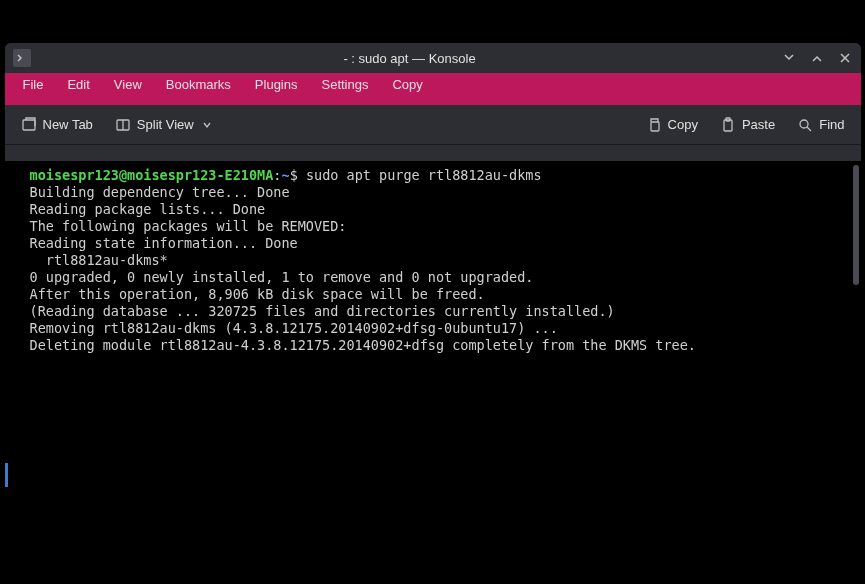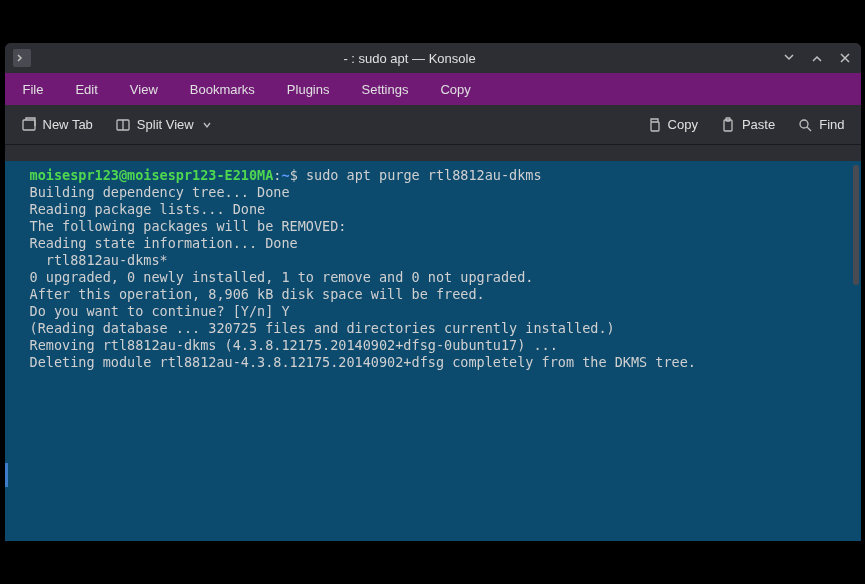--- a/index.html
+++ b/index.html
@@ -53,25 +53,25 @@
       height: 16px;
       display: flex;
       align-items: center;
       justify-content: center;
       cursor: pointer;
       color: #c0c0c0;
     }
     .window-control svg { width: 12px; height: 12px; }
     .menubar {
       height: 32px;
-      background: #701a75;
-      display: flex;
-      align-items: center;
+      background: #be185d;
+      display: flex;
+      align-items: flex-start;
       padding: 0 8px;
-      gap: 12px;
+      gap: 4px;
     }
     .menu-item {
       color: #e0e0e0;
       font-size: 13px;
       padding: 4px 10px;
       cursor: pointer;
       border-radius: 3px;
     }
     .toolbar {
       height: 40px;
@@ -99,21 +99,21 @@
       padding: 5px 8px;
       cursor: pointer;
       border-radius: 3px;
       background: transparent;
       border: none;
       text-align: right;
     }
     .toolbar-button svg { width: 16px; height: 16px; }
     .toolbar-button .chevron { width: 10px; height: 10px; margin-left: 2px; }
     .terminal {
-      background: #0c4a6e;
+      background: #000000;
       height: 380px;
       padding: 6px 25px;
       font-family: "Consolas", "DejaVu Sans Mono", monospace;
       font-size: 13.5px;
       line-height: 17px;
       color: #d0d0d0;
       position: relative;
       overflow: hidden;
       margin-top: 16px;
     }
@@ -238,18 +238,17 @@
     <div class="terminal-scrollbar"></div>
     <div class="left-indicator"></div>
     <div class="term-line"><span class="prompt-user">moisespr123@moisespr123-E210MA</span><span class="prompt-sep">:</span><span class="prompt-path">~</span><span class="prompt-sep">$</span><span> sudo apt purge rtl8812au-dkms</span></div>
     <div class="term-line">Building dependency tree... Done</div>
     <div class="term-line">Reading package lists... Done</div>
     <div class="term-line">The following packages will be REMOVED:</div>
     <div class="term-line">Reading state information... Done</div>
     <div class="term-line">  rtl8812au-dkms*</div>
     <div class="term-line">0 upgraded, 0 newly installed, 1 to remove and 0 not upgraded.</div>
     <div class="term-line">After this operation, 8,906 kB disk space will be freed.</div>
-    <div class="term-line">Do you want to continue? [Y/n] Y</div>
     <div class="term-line">(Reading database ... 320725 files and directories currently installed.)</div>
     <div class="term-line">Removing rtl8812au-dkms (4.3.8.12175.20140902+dfsg-0ubuntu17) ...</div>
     <div class="term-line">Deleting module rtl8812au-4.3.8.12175.20140902+dfsg completely from the DKMS tree.</div>
   </div>
 </div>
 
 </body></html>

